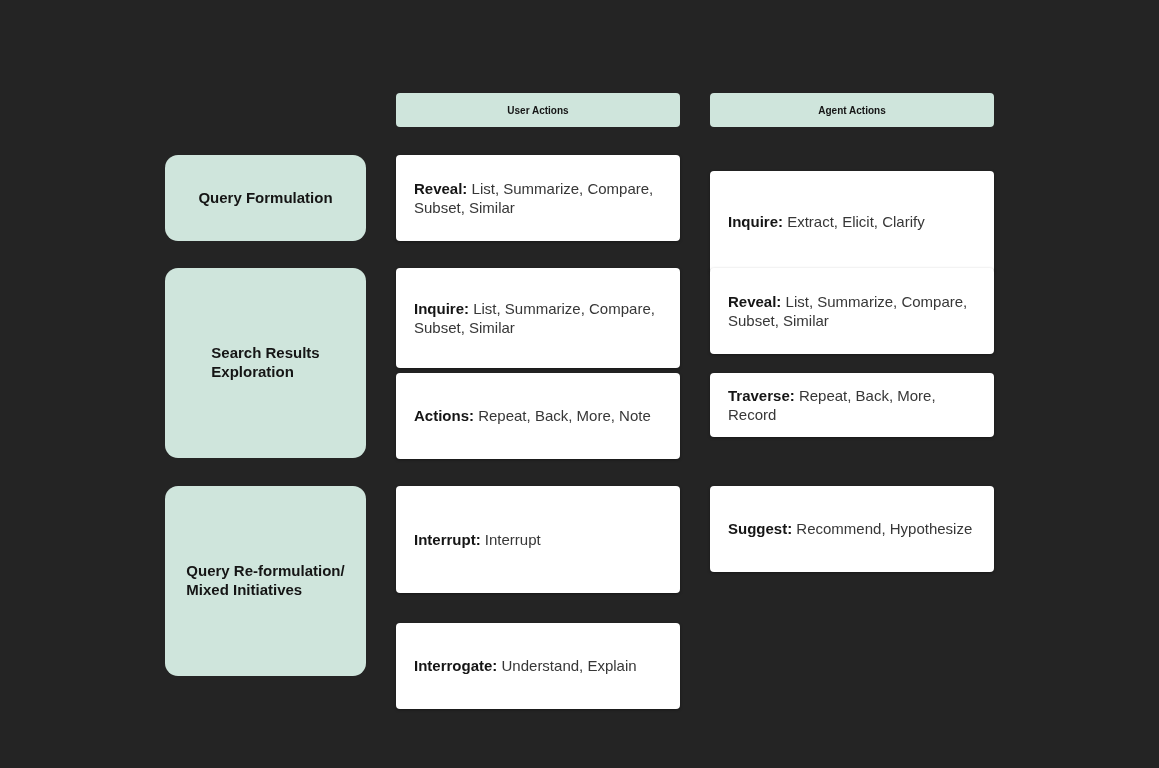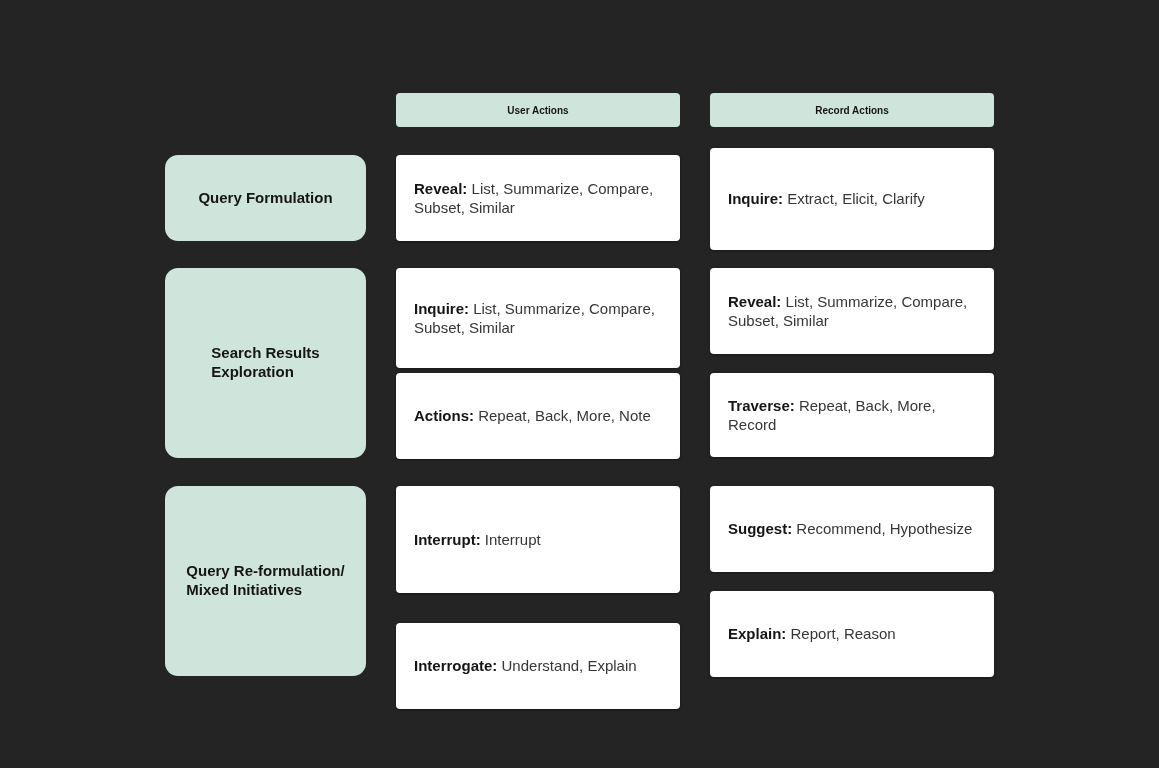--- a/index.html
+++ b/index.html
@@ -70,32 +70,32 @@
   .col-user{left:396px;width:284px;}
   .col-agent{left:710px;width:284px;}
   .col-label{left:165px;width:201px;}
 </style>
 </head>
 <body>
 
 <div id="canvas">
 
   <div class="hdr col-user" style="top:93px">User Actions</div>
-  <div class="hdr col-agent" style="top:93px">Record Actions</div>
+  <div class="hdr col-agent" style="top:93px">Agent Actions</div>
 
   <div class="rowlabel col-label" style="top:155px;height:86px">
     <div class="lbl">Query Formulation</div>
   </div>
   <div class="card col-user" style="top:155px;height:86px">
     <div class="txt">
       <b>Reveal:</b>
       <span>List, Summarize, Compare, Subset, Similar</span>
     </div>
   </div>
-  <div class="card col-agent" style="top:148px;height:102px">
+  <div class="card col-agent" style="top:171px;height:102px">
     <div class="txt">
       <b>Inquire:</b>
       <span>Extract, Elicit, Clarify</span>
     </div>
   </div>
 
   <div class="rowlabel col-label" style="top:268px;height:190px">
     <div class="lbl">Search Results
 Exploration</div>
   </div>
@@ -110,21 +110,21 @@
       <b>Actions:</b>
       <span>Repeat, Back, More, Note</span>
     </div>
   </div>
   <div class="card col-agent" style="top:268px;height:86px">
     <div class="txt">
       <b>Reveal:</b>
       <span>List, Summarize, Compare, Subset, Similar</span>
     </div>
   </div>
-  <div class="card col-agent" style="top:373px;height:84px">
+  <div class="card col-agent" style="top:373px;height:64px">
     <div class="txt">
       <b>Traverse:</b>
       <span>Repeat, Back, More, Record</span>
     </div>
   </div>
 
   <div class="rowlabel col-label" style="top:486px;height:190px">
     <div class="lbl">Query Re-formulation/
 Mixed Initiatives</div>
   </div>
@@ -139,20 +139,14 @@
       <b>Interrogate:</b>
       <span>Understand, Explain</span>
     </div>
   </div>
   <div class="card col-agent" style="top:486px;height:86px">
     <div class="txt">
       <b>Suggest:</b>
       <span>Recommend, Hypothesize</span>
     </div>
   </div>
-  <div class="card col-agent" style="top:591px;height:86px">
-    <div class="txt">
-      <b>Explain:</b>
-      <span>Report, Reason</span>
-    </div>
-  </div>
 
 </div>
 
 </body></html>

